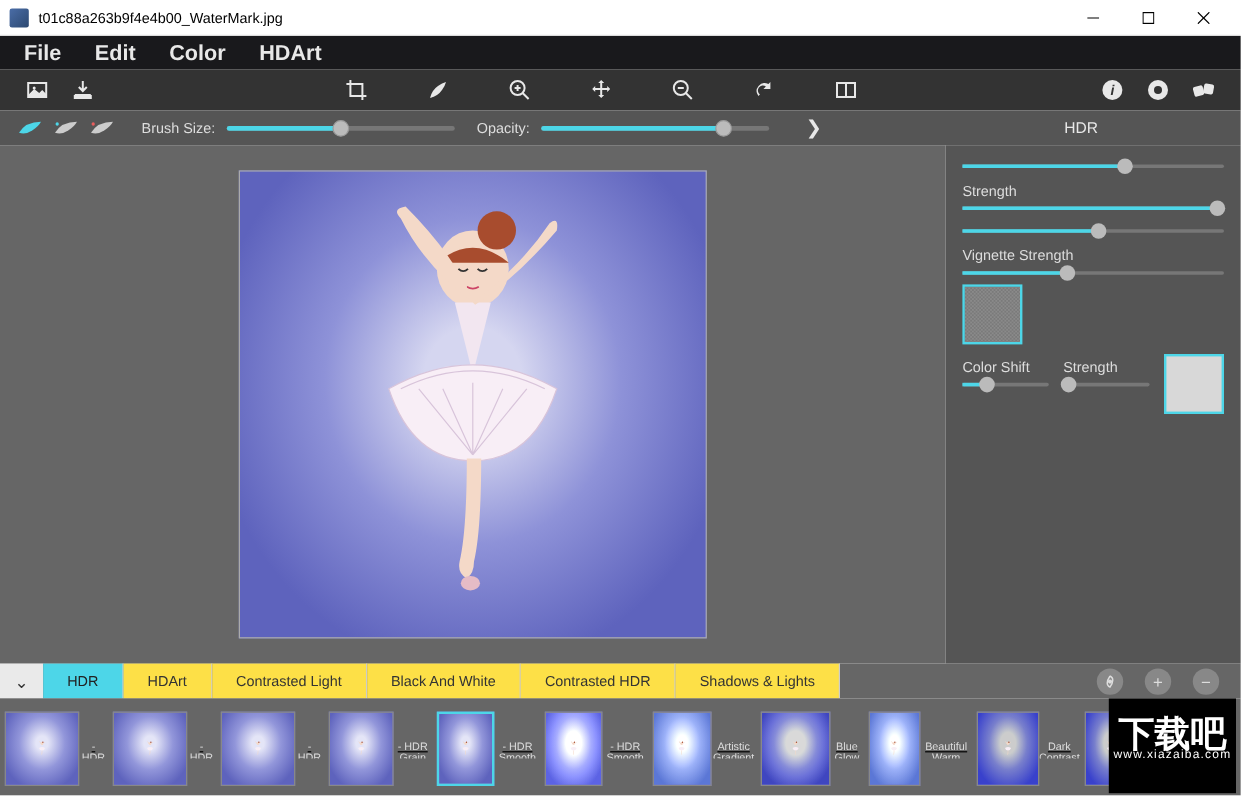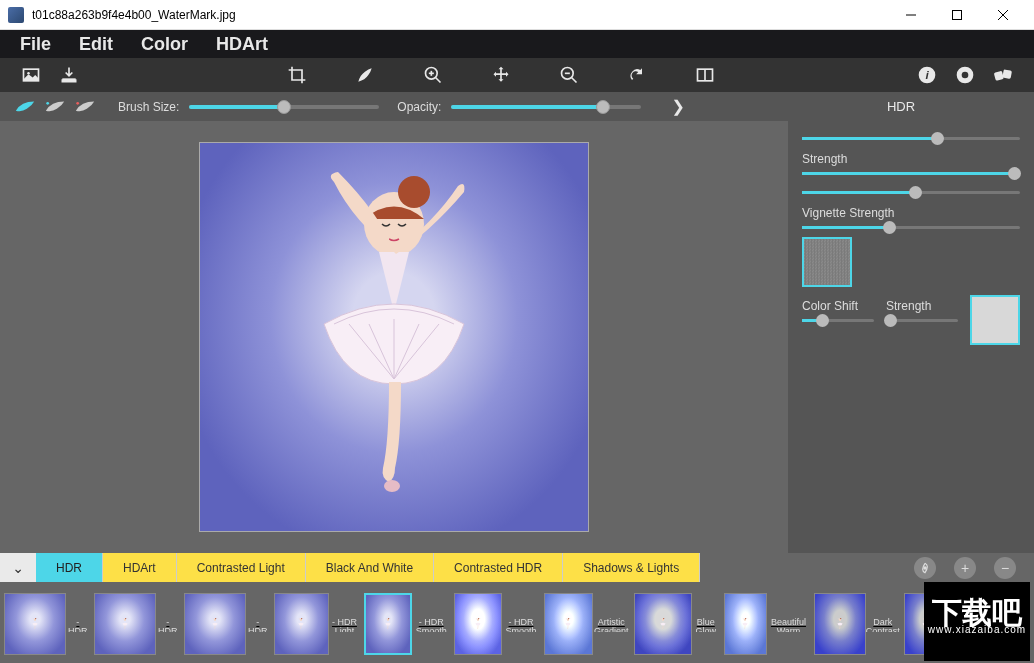--- a/index.html
+++ b/index.html
@@ -376,21 +376,21 @@
           <div class="mini-bg"></div>
           <div class="mini-dancer"><svg width="52" height="60" viewBox="0 0 260 330">
               <ellipse cx="130" cy="60" rx="30" ry="32" fill="#f4d9c8"></ellipse>
               <circle cx="150" cy="28" r="16" fill="#a84c2e"></circle>
               <path d="M60 160 q70 -40 140 0 q-20 60 -70 60 q-50 0 -70 -60z" fill="#f8eef6"></path>
               <path d="M125 218 q0 60 -6 86 q-2 10 6 14 q6 -4 6 -14 q6 -26 6 -86z" fill="#f4d9c8"></path>
               <path d="M130 88 q-40 -30 -60 -70 q-8 -8 4 -10 q40 40 56 78" fill="#f4d9c8"></path>
               <path d="M130 88 q40 -30 64 -66 q8 -6 6 6 q-34 40 -68 62" fill="#f4d9c8"></path>
             </svg></div>
         </div>
-        <div class="preset-label">- HDR Light</div>
+        <div class="preset-label">- HDR Grain</div>
       </div>
       <div class="preset selected">
         <div class="preset-thumb ">
           <div class="mini-bg"></div>
           <div class="mini-dancer"><svg width="52" height="60" viewBox="0 0 260 330">
               <ellipse cx="130" cy="60" rx="30" ry="32" fill="#f4d9c8"></ellipse>
               <circle cx="150" cy="28" r="16" fill="#a84c2e"></circle>
               <path d="M60 160 q70 -40 140 0 q-20 60 -70 60 q-50 0 -70 -60z" fill="#f8eef6"></path>
               <path d="M125 218 q0 60 -6 86 q-2 10 6 14 q6 -4 6 -14 q6 -26 6 -86z" fill="#f4d9c8"></path>
               <path d="M130 88 q-40 -30 -60 -70 q-8 -8 4 -10 q40 40 56 78" fill="#f4d9c8"></path>

